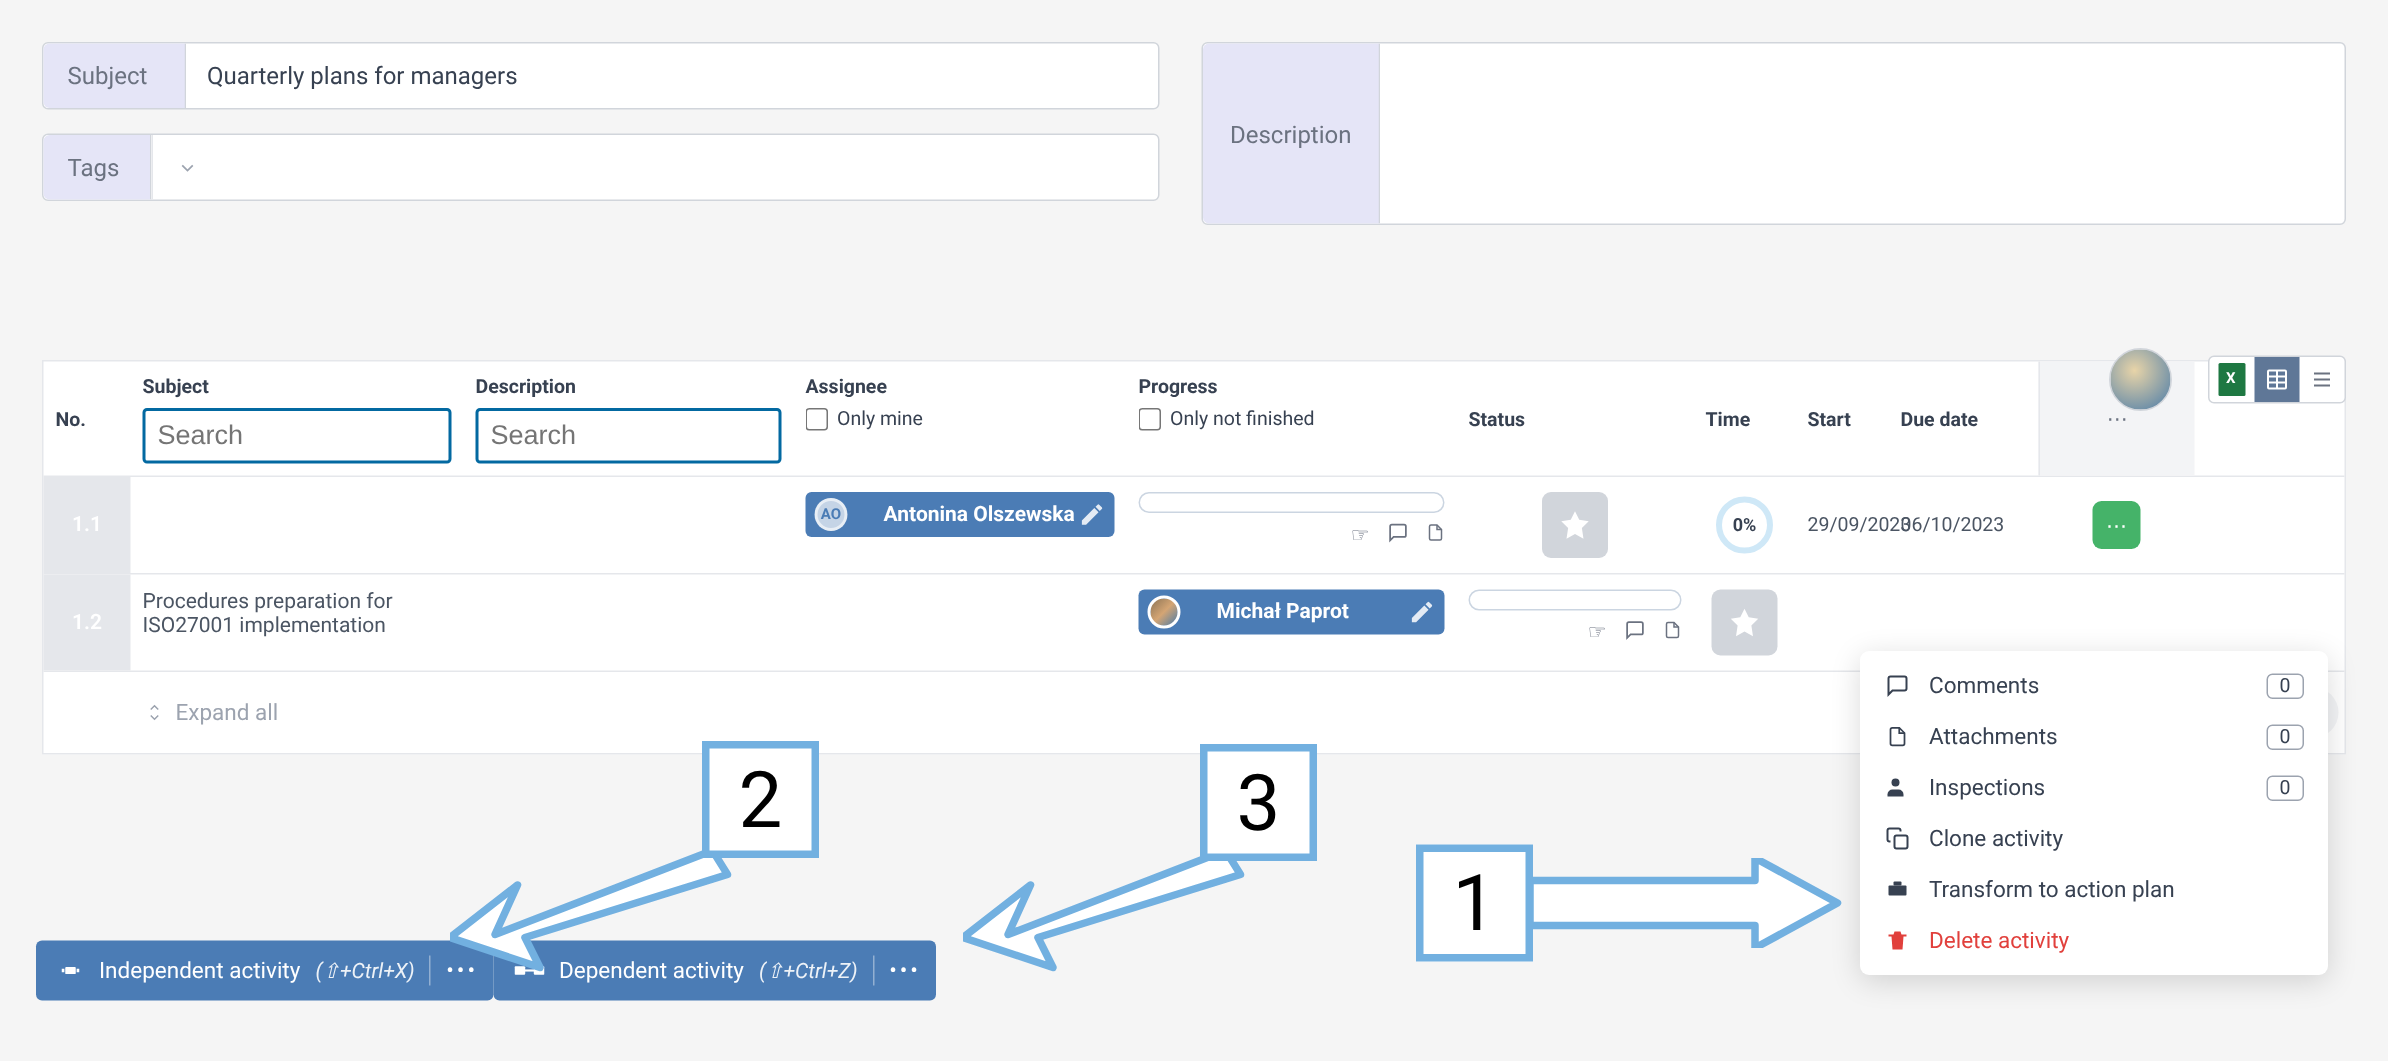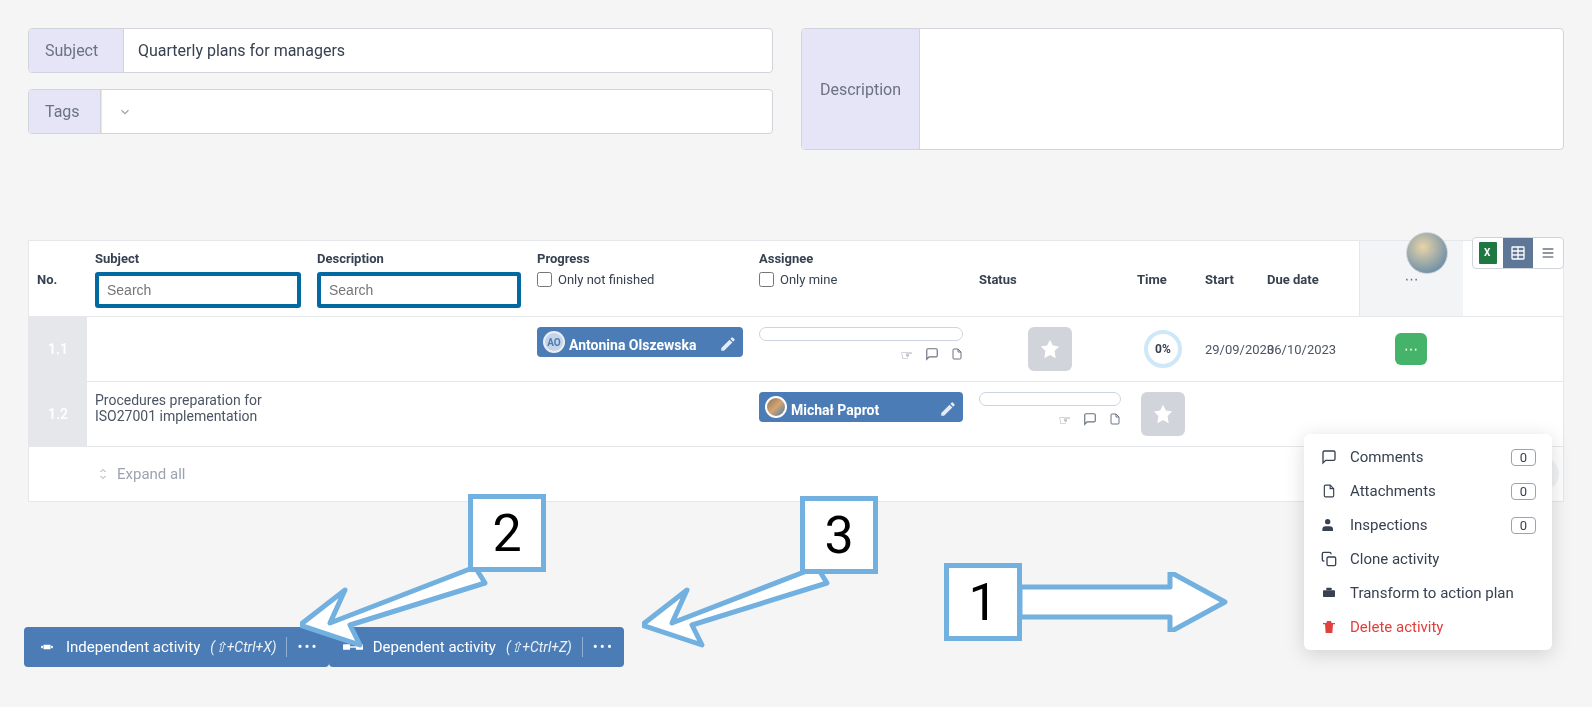--- a/index.html
+++ b/index.html
@@ -145,24 +145,24 @@
   }
   .th {
     padding: 10px 8px 8px 8px;
     font-size: 13px;
     font-weight: 700;
     color: #374151;
   }
   .th .search-input {
     margin-top: 6px;
     width: 100%;
-    border: 4px solid #0369a1;
+    border: 2px solid #0369a1;
     border-radius: 3px;
     padding: 6px 8px;
-    font-size: 14px;
+    font-size: 18px;
   }
   .chk-row {
     margin-top: 6px;
     display: flex; align-items: center; gap: 6px;
     font-weight: 400; color: #374151;
   }
   .chk-row input { width: 15px; height: 15px; }
   .th-more {
     display: flex; align-items: center; justify-content: center;
     background: #f3f4f6;
@@ -176,23 +176,23 @@
     color: #fff;
     font-weight: 600;
     align-items: center; justify-content: center;
     font-size: 14px;
   }
   .assignee-chip {
     background: #4b7cb5;
     color: #fff;
     border-radius: 4px;
     display: flex;
-    align-items: flex-end;
+    align-items: center;
     padding: 4px 6px;
-    gap: 4px;
+    gap: 24px;
     font-weight: 700;
     width: 100%;
     position: relative;
   }
   .assignee-chip .av {
     width: 22px; height: 22px; border-radius: 50%;
     background: #c5d4e6;
     color: #4b7cb5;
     font-size: 10px; font-weight: 700;
     display: flex; align-items: center; justify-content: center;
@@ -262,21 +262,21 @@
     padding: 10px 10px 10px 14px;
     font-size: 15px;
   }
   .act-btn .shortcut { font-style: italic; font-size: 14px; opacity: .9; }
   .act-btn .divider { width: 1px; height: 20px; background: rgba(255,255,255,.4); }
   .act-btn .kebab { letter-spacing: 2px; }
 
   .context-menu {
     position: absolute;
     right: 40px; top: 434px;
-    width: 248px;
+    width: 312px;
     background: #fff;
     border-radius: 6px;
     box-shadow: 0 4px 20px rgba(0,0,0,.15);
     padding: 6px 0;
     z-index: 50;
   }
   .menu-item {
     display: flex; align-items: center;
     padding: 8px 16px;
     gap: 12px;
@@ -367,31 +367,31 @@
     <div class="th" style="align-self:center">No.</div>
     <div class="th">
       <span>Subject</span>
       <input class="search-input" placeholder="Search" style="">
     </div>
     <div class="th">
       <span>Description</span>
       <input class="search-input" placeholder="Search" style="">
     </div>
     <div class="th">
+      <span>Assignee</span>
+      <label class="chk-row">
+          <input type="checkbox" style="">
+          <span>Only mine</span>
+        </label>
+    </div>
+    <div class="th">
       <span>Progress</span>
       <label class="chk-row">
           <input type="checkbox" style="">
           <span>Only not finished</span>
-        </label>
-    </div>
-    <div class="th">
-      <span>Assignee</span>
-      <label class="chk-row">
-          <input type="checkbox" style="">
-          <span>Only mine</span>
         </label>
     </div>
     <div class="th" style="align-self:center">Status</div>
     <div class="th" style="align-self:center">Time</div>
     <div class="th" style="align-self:center">Start</div>
     <div class="th" style="align-self:center">Due date</div>
     <div class="th-more">⋯</div>
   </div>
 
   <div class="trow">

